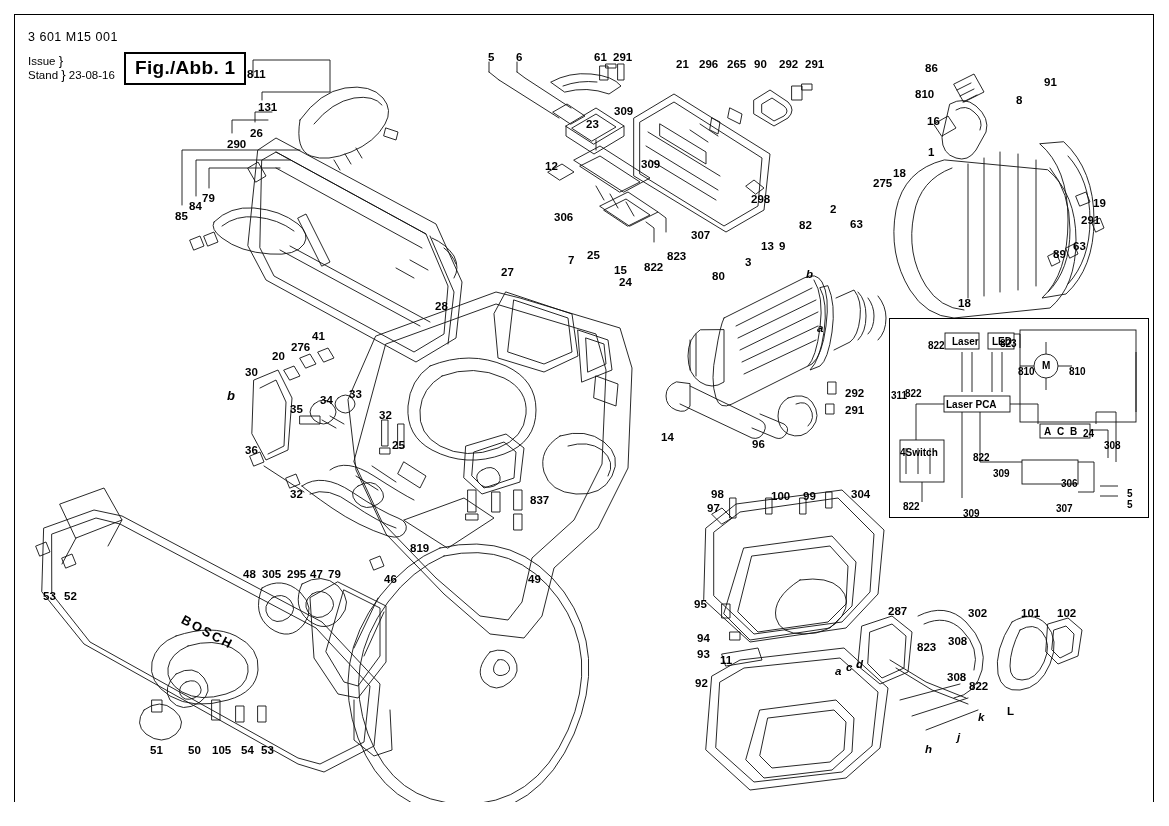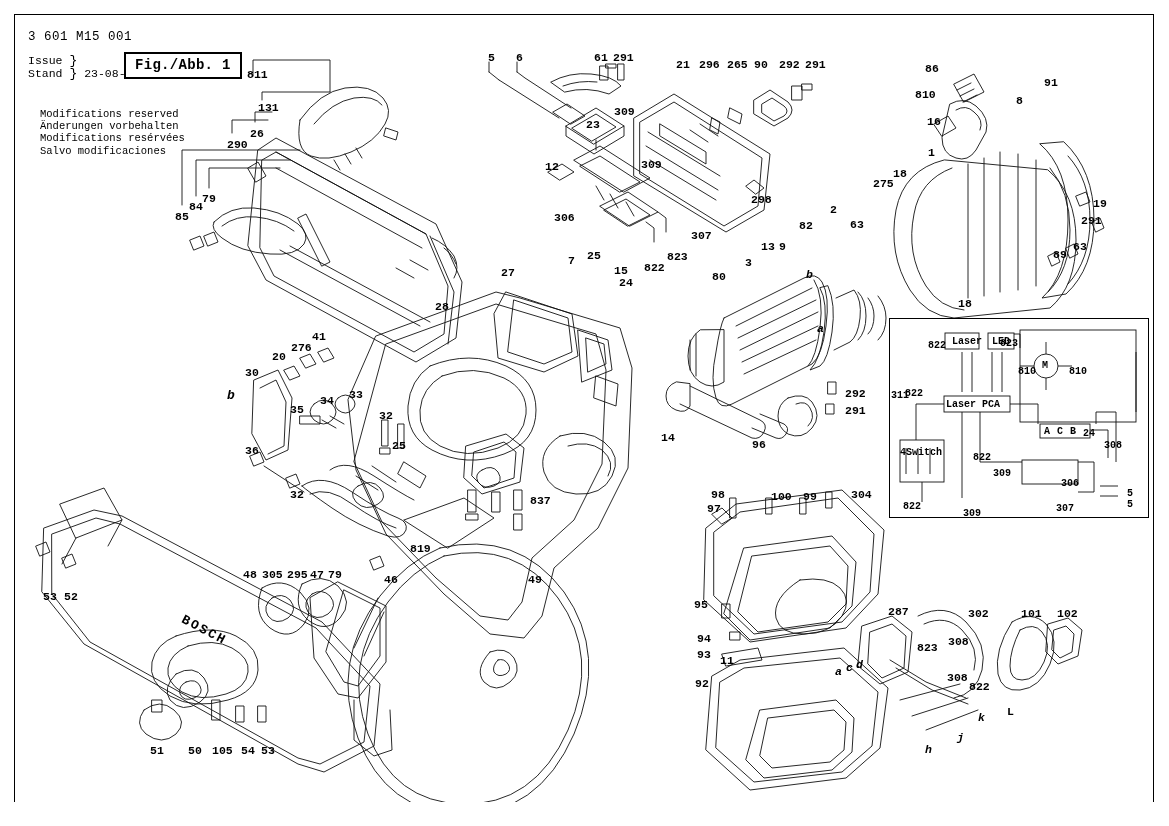--- a/index.html
+++ b/index.html
@@ -1,22 +1,22 @@
 <!DOCTYPE html>
 <html><head>
 <meta charset="utf-8">
 <style>
   html,body{margin:0;padding:0;background:#ffffff;}
   body{font-family:"Liberation Sans", sans-serif;color:#000;}
-  #page{position:relative;width:1169px;height:802px;overflow:hidden;background:#fff;font-family:Liberation Mono, monospace;}
+  #page{position:relative;width:1169px;height:802px;overflow:hidden;background:#fff;}
   .frame{position:absolute;left:14px;top:14px;width:1140px;height:798px;border:1.5px solid #000;box-sizing:border-box;}
   .hdr{position:absolute;left:28px;top:30px;font-size:12px;line-height:15px;}
   .hdr .pn{font-size:12.5px;letter-spacing:.5px;}
   .issue{position:absolute;left:28px;top:54px;font-size:11.5px;line-height:13px;}
-  .figbox{position:absolute;left:124px;top:52px;border:2px solid #000;padding:3px 9px 4px 9px;font-size:14px;font-weight:bold;letter-spacing:.3px;background:#fff;}
+  .figbox{position:absolute;left:124px;top:52px;border:2px solid #000;padding:3px 9px 4px 9px;font-size:19px;font-weight:bold;letter-spacing:.3px;background:#fff;}
   .mods{position:absolute;left:40px;top:108px;font-size:10.5px;line-height:12.2px;}
   .lbl{position:absolute;font-size:11.5px;font-weight:bold;color:#000;white-space:nowrap;}
   .lbl.sm{font-size:10px;}
   .lbl.it{font-style:italic;font-weight:bold;}
   .art{position:absolute;left:0;top:0;width:1169px;height:826px;pointer-events:none;}
   .art svg{display:block;}
   .circbox{position:absolute;border:1px solid #000;box-sizing:border-box;}
   .bullet{position:absolute;font-size:13px;font-weight:bold;font-style:italic;}
 </style>
 </head>
@@ -32,26 +32,20 @@
 
   <div class="issue">
     <div><span>Issue</span> <span style="font-size:13px">}</span></div>
     <div><span>Stand</span> <span style="font-size:13px">}</span> <span>23-08-16</span></div>
   </div>
 
   <div class="figbox">
     <span>Fig./Abb. 1</span>
   </div>
 
-  <div class="mods">
-    <div>Modifications reserved</div>
-    <div>Änderungen vorbehalten</div>
-    <div>Modifications resérvées</div>
-    <div>Salvo modificaciones</div>
-  </div>
 
   <div class="art">
   <svg width="1169" height="826" viewBox="0 0 1169 826" xmlns="http://www.w3.org/2000/svg">
     <g fill="none" stroke="#111" stroke-width="0.9" stroke-linejoin="round" stroke-linecap="round">
 
       <path d="M182 205 L182 150 L300 150"></path>
       <path d="M196 196 L196 160 L290 160"></path>
       <path d="M209 188 L209 168 L280 168"></path>
       <path d="M232 133 L232 120 L268 120"></path>
       <path d="M255 122 L255 112 L272 112"></path>

